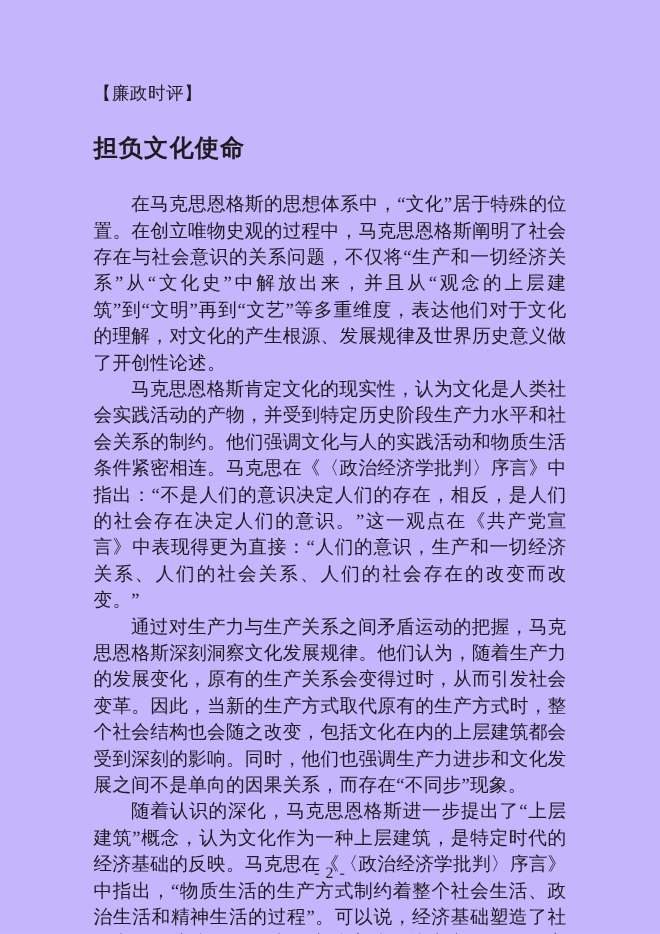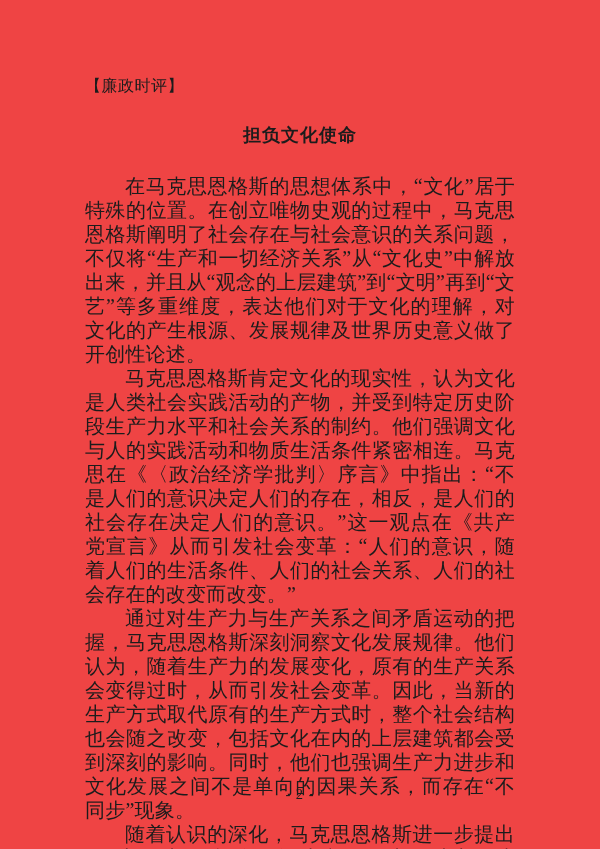--- a/index.html
+++ b/index.html
@@ -5,50 +5,49 @@
   * { margin: 0; padding: 0; box-sizing: border-box; }
   html, body {
     width: 600px;
     background: #e8e8e8;
     font-family: "Liberation Serif", "DejaVu Serif", serif;
   }
   .page {
     position: relative;
     width: 600px;
     height: 849px;
-    background: #ef4444;
+    background: #c4b5fd;
     color: #1c1c1c;
     overflow: hidden;
   }
   .content {
     position: absolute;
     top: 0;
     left: 85px;
     width: 430px;
   }
   .section-tag {
     margin-top: 76px;
     font-size: 16px;
     line-height: 20px;
     letter-spacing: 0.5px;
     text-align: left;
   }
   .doc-title {
     margin-top: 26px;
-    font-size: 18px;
+    font-size: 22px;
     font-weight: bold;
-    text-align: center;
     line-height: 26px;
     letter-spacing: 1px;
   }
   .body-text {
     margin-top: 26px;
   }
   .body-text p {
-    font-size: 20px;
+    font-size: 17px;
     line-height: 24px;
     text-align: justify;
     text-justify: inter-character;
     text-indent: 2em;
     letter-spacing: 0.2px;
   }
   .page-footer {
     position: absolute;
     top: 784px;
     left: 0;
@@ -61,19 +60,19 @@
 </style>
 </head>
 <body>
 
 <div class="page">
   <div class="content">
     <div class="section-tag">【廉政时评】</div>
     <h1 class="doc-title">担负文化使命</h1>
     <div class="body-text">
       <p>在马克思恩格斯的思想体系中，“文化”居于特殊的位置。在创立唯物史观的过程中，马克思恩格斯阐明了社会存在与社会意识的关系问题，不仅将“生产和一切经济关系”从“文化史”中解放出来，并且从“观念的上层建筑”到“文明”再到“文艺”等多重维度，表达他们对于文化的理解，对文化的产生根源、发展规律及世界历史意义做了开创性论述。</p>
-      <p>马克思恩格斯肯定文化的现实性，认为文化是人类社会实践活动的产物，并受到特定历史阶段生产力水平和社会关系的制约。他们强调文化与人的实践活动和物质生活条件紧密相连。马克思在《〈政治经济学批判〉序言》中指出：“不是人们的意识决定人们的存在，相反，是人们的社会存在决定人们的意识。”这一观点在《共产党宣言》从而引发社会变革：“人们的意识，随着人们的生活条件、人们的社会关系、人们的社会存在的改变而改变。”</p>
+      <p>马克思恩格斯肯定文化的现实性，认为文化是人类社会实践活动的产物，并受到特定历史阶段生产力水平和社会关系的制约。他们强调文化与人的实践活动和物质生活条件紧密相连。马克思在《〈政治经济学批判〉序言》中指出：“不是人们的意识决定人们的存在，相反，是人们的社会存在决定人们的意识。”这一观点在《共产党宣言》中表现得更为直接：“人们的意识，生产和一切经济关系、人们的社会关系、人们的社会存在的改变而改变。”</p>
       <p>通过对生产力与生产关系之间矛盾运动的把握，马克思恩格斯深刻洞察文化发展规律。他们认为，随着生产力的发展变化，原有的生产关系会变得过时，从而引发社会变革。因此，当新的生产方式取代原有的生产方式时，整个社会结构也会随之改变，包括文化在内的上层建筑都会受到深刻的影响。同时，他们也强调生产力进步和文化发展之间不是单向的因果关系，而存在“不同步”现象。</p>
       <p>随着认识的深化，马克思恩格斯进一步提出了“上层建筑”概念，认为文化作为一种上层建筑，是特定时代的经济基础的反映。马克思在《〈政治经济学批判〉序言》中指出，“物质生活的生产方式制约着整个社会生活、政治生活和精神生活的过程”。可以说，经济基础塑造了社会文化形态和人们的文化交往方式，决定文化的发展方向。</p>
     </div>
   </div>
   <div class="page-footer">- 2 -</div>
 </div>
 
 </body></html>

